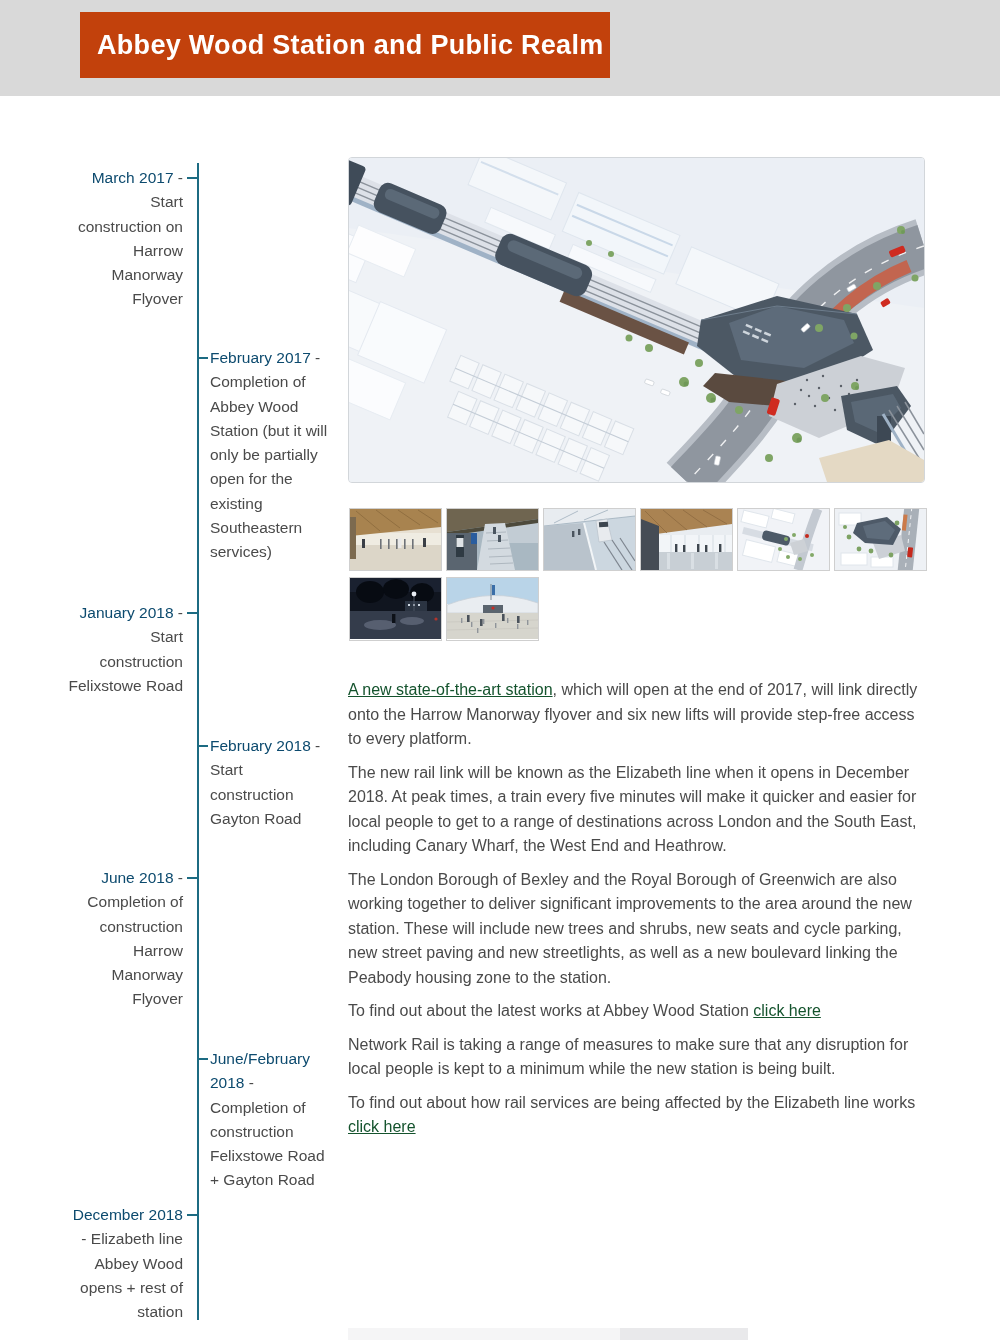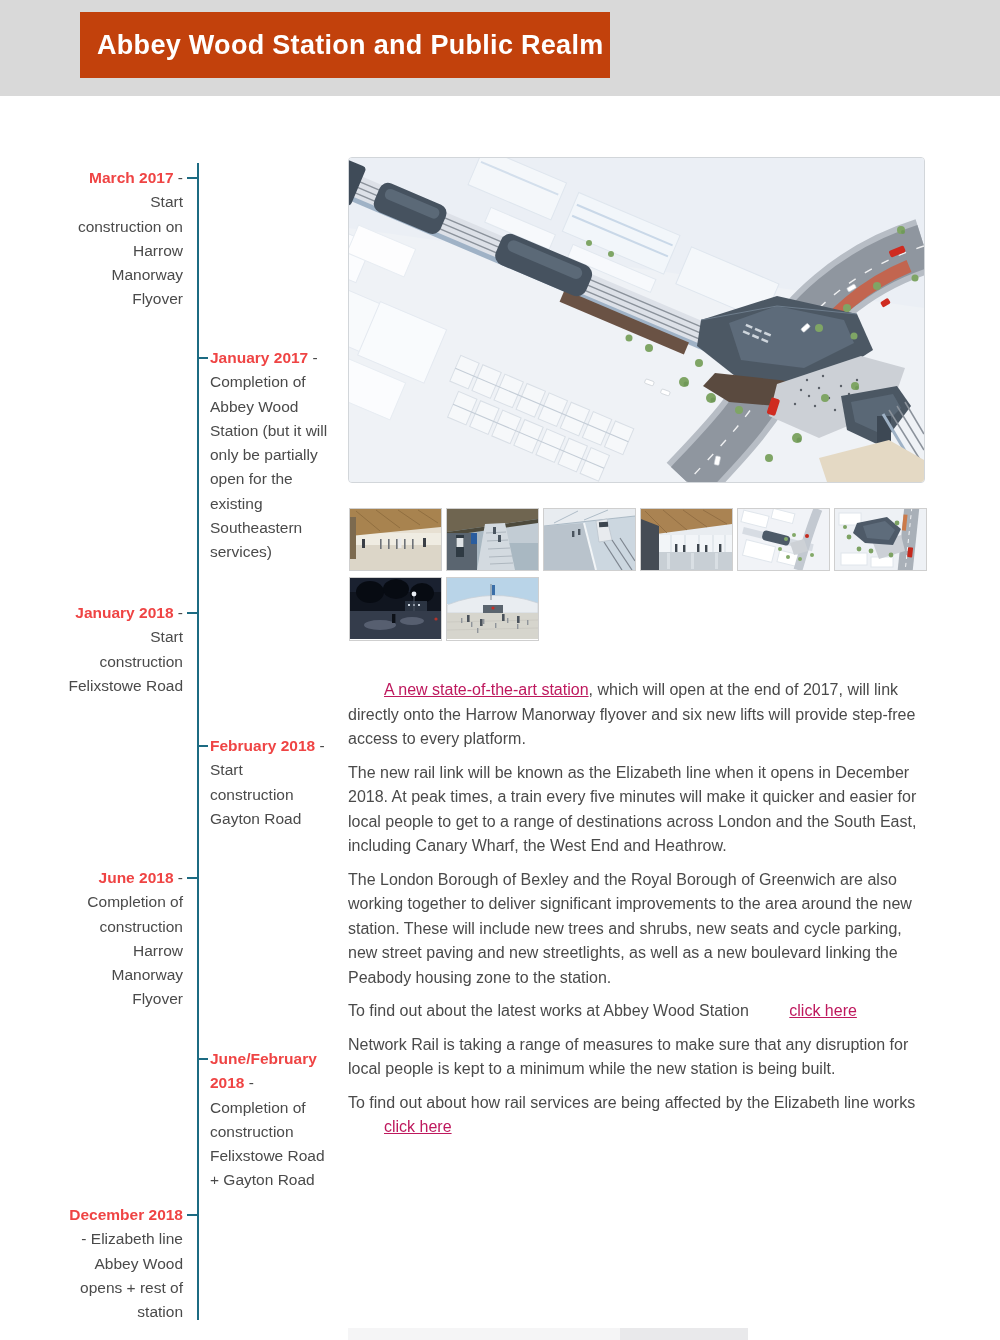--- a/index.html
+++ b/index.html
@@ -15,21 +15,21 @@
     background:#c2410c;display:flex;align-items:center;box-sizing:border-box;
     padding-left:17px;
   }
   .header-title{color:#ffffff;font-size:27px;font-weight:bold;letter-spacing:.3px;}
 
   
   .tl-line{position:absolute;left:197px;top:163px;width:2px;height:1157px;background:#1c6b82;}
   .tl-entry{position:absolute;font-size:15.5px;line-height:24.3px;color:#4a4a4a;}
   .tl-entry.left{left:28px;width:155px;text-align:right;}
   .tl-entry.right{left:210px;width:138px;text-align:left;}
-  .tl-date{font-weight:bold;color:#ef4444;}
+  .tl-date{font-weight:normal;color:#0c4a6e;}
   .tl-tick{position:absolute;width:10px;height:2px;background:#1c6b82;top:11px;}
   .tl-entry.left  .tl-tick{right:-14px;}
   .tl-entry.right .tl-tick{left:-12px;}
 
   
   .hero{
     position:absolute;left:348px;top:157px;width:575px;height:324px;
     border:1px solid #d2d6da;border-radius:4px;overflow:hidden;box-sizing:content-box;
     background:#eff2f6;
   }
@@ -43,21 +43,21 @@
     width:91px;height:61px;border:1px solid #cfcfcf;box-sizing:content-box;
     overflow:hidden;margin:0;padding:0;cursor:pointer;background:#fff;
   }
   .thumb-row.r2 .thumb{height:62px;}
   .thumb svg{display:block;}
 
   
   .article{position:absolute;left:348px;top:678px;width:578px;
     font-size:16px;line-height:24.5px;color:#4a4a4a;}
   .article p{margin:0 0 9px 0;}
-  .article a{color:#be185d;text-decoration:underline;cursor:pointer;margin-left:36px;}
+  .article a{color:#14532d;text-decoration:underline;cursor:pointer;}
 
   
   .bottom-strip{position:absolute;top:1328px;height:12px;}
   .strip-a{left:348px;width:272px;background:#f5f5f6;}
   .strip-b{left:620px;width:128px;background:#e9e9eb;}
 </style>
 </head>
 <body>
 
 <div class="top-band"></div>
@@ -71,21 +71,21 @@
       <span class="tl-tick"></span>
       <div><span class="tl-date">March 2017</span> -</div>
       <div>Start</div>
       <div>construction on</div>
       <div>Harrow</div>
       <div>Manorway</div>
       <div>Flyover</div>
     </div>
     <div class="tl-entry right" style="top: 346px;">
       <span class="tl-tick"></span>
-      <div><span class="tl-date">January 2017</span> -</div>
+      <div><span class="tl-date">February 2017</span> -</div>
       <div>Completion of</div>
       <div>Abbey Wood</div>
       <div>Station (but it will</div>
       <div>only be partially</div>
       <div>open for the</div>
       <div>existing</div>
       <div>Southeastern</div>
       <div>services)</div>
     </div>
     <div class="tl-entry left" style="top: 601px;">

